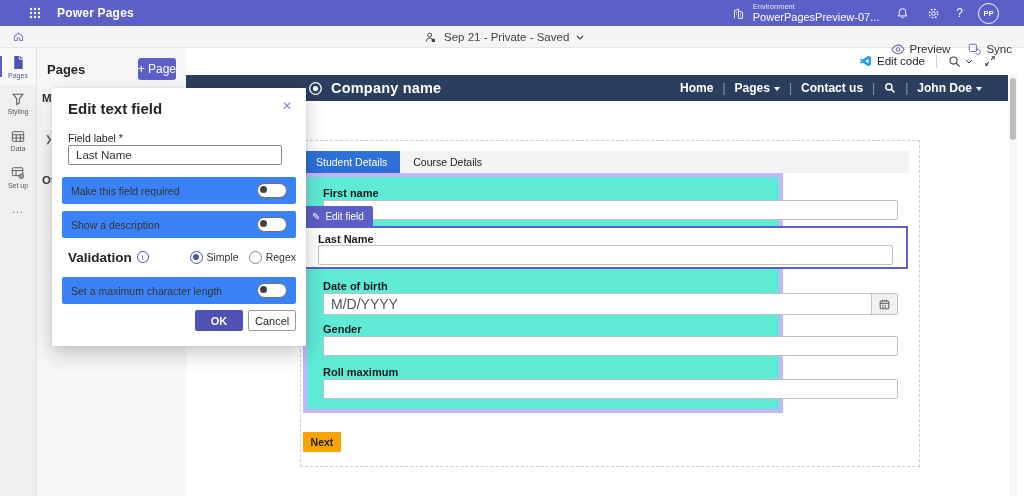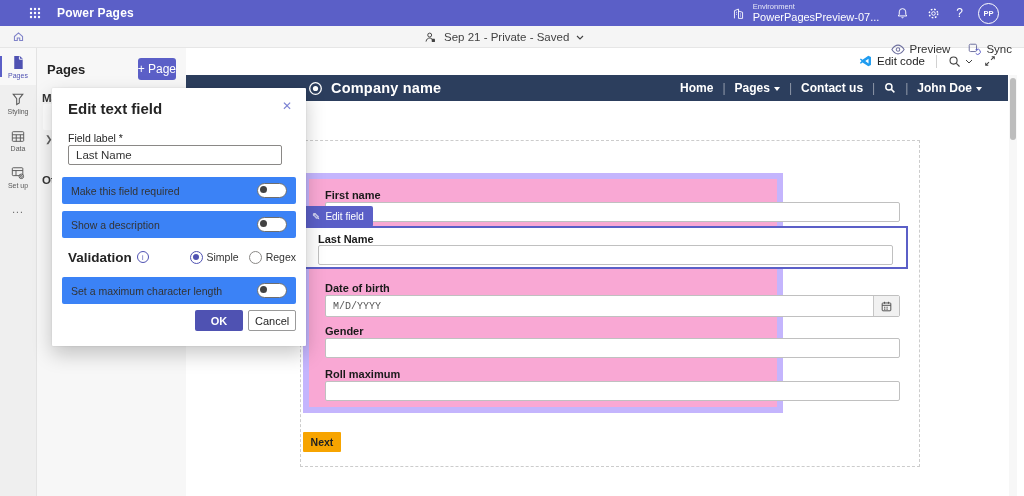--- a/index.html
+++ b/index.html
@@ -61,26 +61,26 @@
   .site-nav{margin-left:auto;margin-right:26px;display:flex;align-items:center;gap:9px;font-size:12px;font-weight:bold;}
   .nav-link{cursor:pointer;display:flex;align-items:center;gap:4px;}
   .nav-sep{opacity:.45;font-weight:normal;}
   .tri{width:0;height:0;border-left:3.5px solid transparent;border-right:3.5px solid transparent;border-top:4px solid #fff;margin-top:1px;}
 
   .page-area{position:absolute;left:0;top:53px;width:822px;bottom:0;background:#fff;}
   .form-section{position:absolute;left:114px;top:39px;width:620px;height:327px;border:1px dashed #cccccc;box-sizing:border-box;}
   .tab-strip{position:absolute;left:2px;top:10px;width:606px;height:22px;background:#f3f3f3;display:flex;}
   .tab{display:flex;align-items:center;padding:0 13px;font-size:10.5px;color:#242424;cursor:pointer;}
   .tab.active{background:#2e6fd8;color:#fff;}
-  .form-box{position:absolute;left:2px;top:32px;width:480px;height:240px;background:#f9a8d4;border:6px solid #c4b5fd;box-sizing:border-box;}
+  .form-box{position:absolute;left:2px;top:32px;width:480px;height:240px;background:#5eead4;border:4px solid #c4b5fd;box-sizing:border-box;}
   .f-label{position:absolute;left:16px;font-size:11px;font-weight:bold;color:#1a1a1a;}
   .f-input{position:absolute;left:16px;width:573px;height:18px;border:1px solid #c0c0c0;border-radius:2px;background:#fff;box-sizing:content-box;font-family:inherit;font-size:11px;padding:0 6px;width:561px;color:#333;}
   .f-input::placeholder{color:#666;}
   .date-wrap{position:absolute;left:16px;top:116px;width:575px;height:22px;border:1px solid #c0c0c0;border-radius:2px;display:flex;box-sizing:border-box;background:#fff;}
-  .date-input{flex:1;border:none;outline:none;font-family:Liberation Mono, monospace;font-size:10px;padding:0 7px;color:#333;background:transparent;}
+  .date-input{flex:1;border:none;outline:none;font-family:Liberation Sans, sans-serif;font-size:14px;padding:0 7px;color:#333;background:transparent;}
   .date-input::placeholder{color:#555;}
   .cal-btn{width:25px;background:#f1f1f1;border-left:1px solid #c6c6c6;display:flex;align-items:center;justify-content:center;cursor:pointer;}
   .edit-field-btn{position:absolute;left:2px;top:65px;height:21px;background:#5b5fc7;color:#fff;border:none;border-radius:2px;display:flex;align-items:center;gap:5px;padding:0 9px;font-size:10px;font-family:inherit;cursor:pointer;z-index:3;}
   .selected-group{position:absolute;left:1px;top:85px;width:606px;height:43px;border:2px solid #5b5fc7;background:#fff;box-sizing:border-box;z-index:2;}
   .selected-group .f-label{top:5px;left:14px;}
   .selected-group .f-input{top:17px;left:14px;}
   .next-btn{position:absolute;left:2px;top:291px;width:38px;height:20px;background:#f7a400;color:#222;font-weight:bold;font-size:10.5px;border:none;border-radius:1px;font-family:inherit;cursor:pointer;}
 
   
   .scrollbar{position:absolute;top:27px;bottom:0;right:7px;width:8px;background:#f7f7f7;}
@@ -298,20 +298,24 @@
         <span class="nav-sep">|</span>
         <span class="nav-link">
             <span>John Doe</span>
             <span class="tri"></span>
           </span>
       </div>
     </div>
 
     <div class="page-area">
       <div class="form-section">
+        <div class="tab-strip">
+          <span class="tab active">Student Details</span>
+          <span class="tab">Course Details</span>
+        </div>
 
         <div class="form-box">
           <span class="f-label" style="top:10px;">First name</span>
           <input class="f-input" style="top: 23px;">
 
           <span class="f-label" style="top:103px;">Date of birth</span>
           <div class="date-wrap">
             <input class="date-input" placeholder="M/D/YYYY" style="">
             <span class="cal-btn">
               <svg width="11" height="11" viewBox="0 0 14 14" fill="none" stroke="#4a4a4a" stroke-width="1.2">

